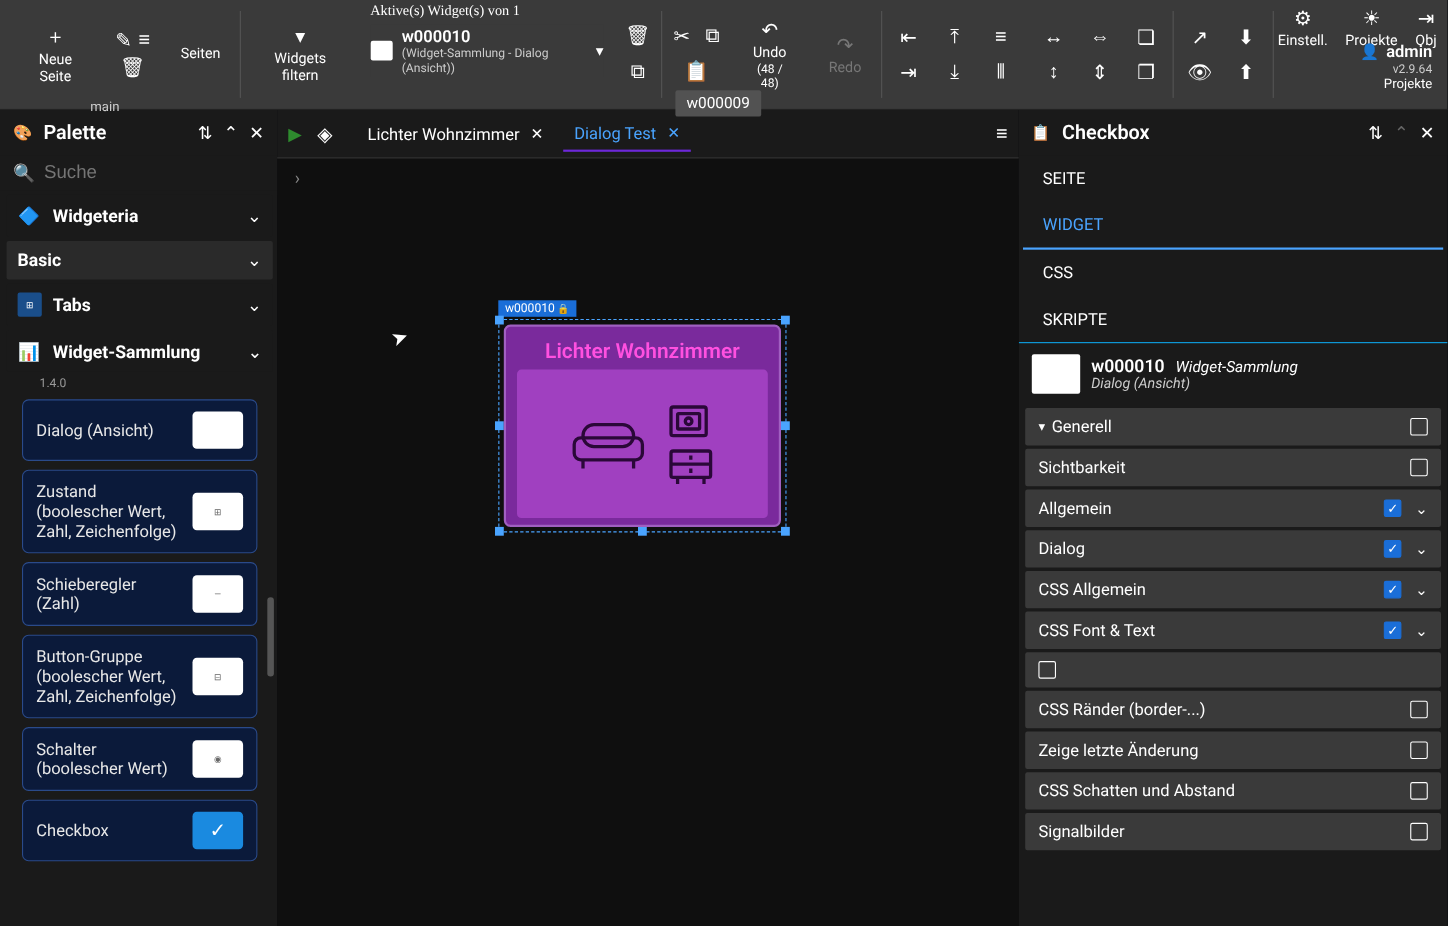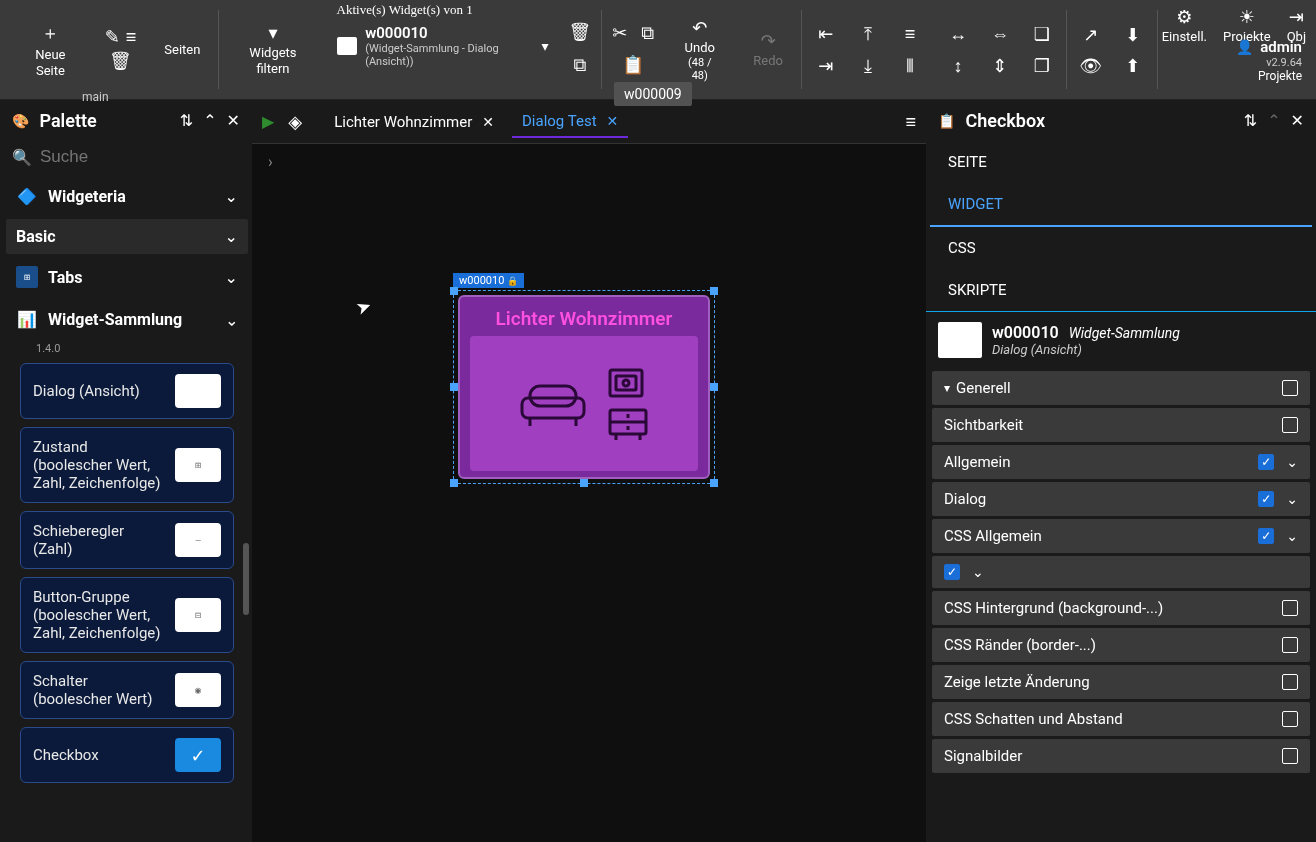--- a/index.html
+++ b/index.html
@@ -581,29 +581,29 @@
         <div class="attr-section">
           <div class="attr-section-title">
             <span>CSS Allgemein</span>
           </div>
           <div class="attr-section-icons">
             <div class="attr-check checked">✓</div>
             <span class="attr-chevron">⌄</span>
           </div>
         </div>
         <div class="attr-section">
+          <div class="attr-section-title">
+            <span>CSS Font &amp; Text</span>
+          </div>
           <div class="attr-section-icons">
             <div class="attr-check checked">✓</div>
             <span class="attr-chevron">⌄</span>
           </div>
         </div>
         <div class="attr-section">
-          <div class="attr-section-title">
-            <span>CSS Hintergrund (background-...)</span>
-          </div>
           <div class="attr-section-icons">
             <div class="attr-check"></div>
           </div>
         </div>
         <div class="attr-section">
           <div class="attr-section-title">
             <span>CSS Ränder (border-...)</span>
           </div>
           <div class="attr-section-icons">
             <div class="attr-check"></div>

